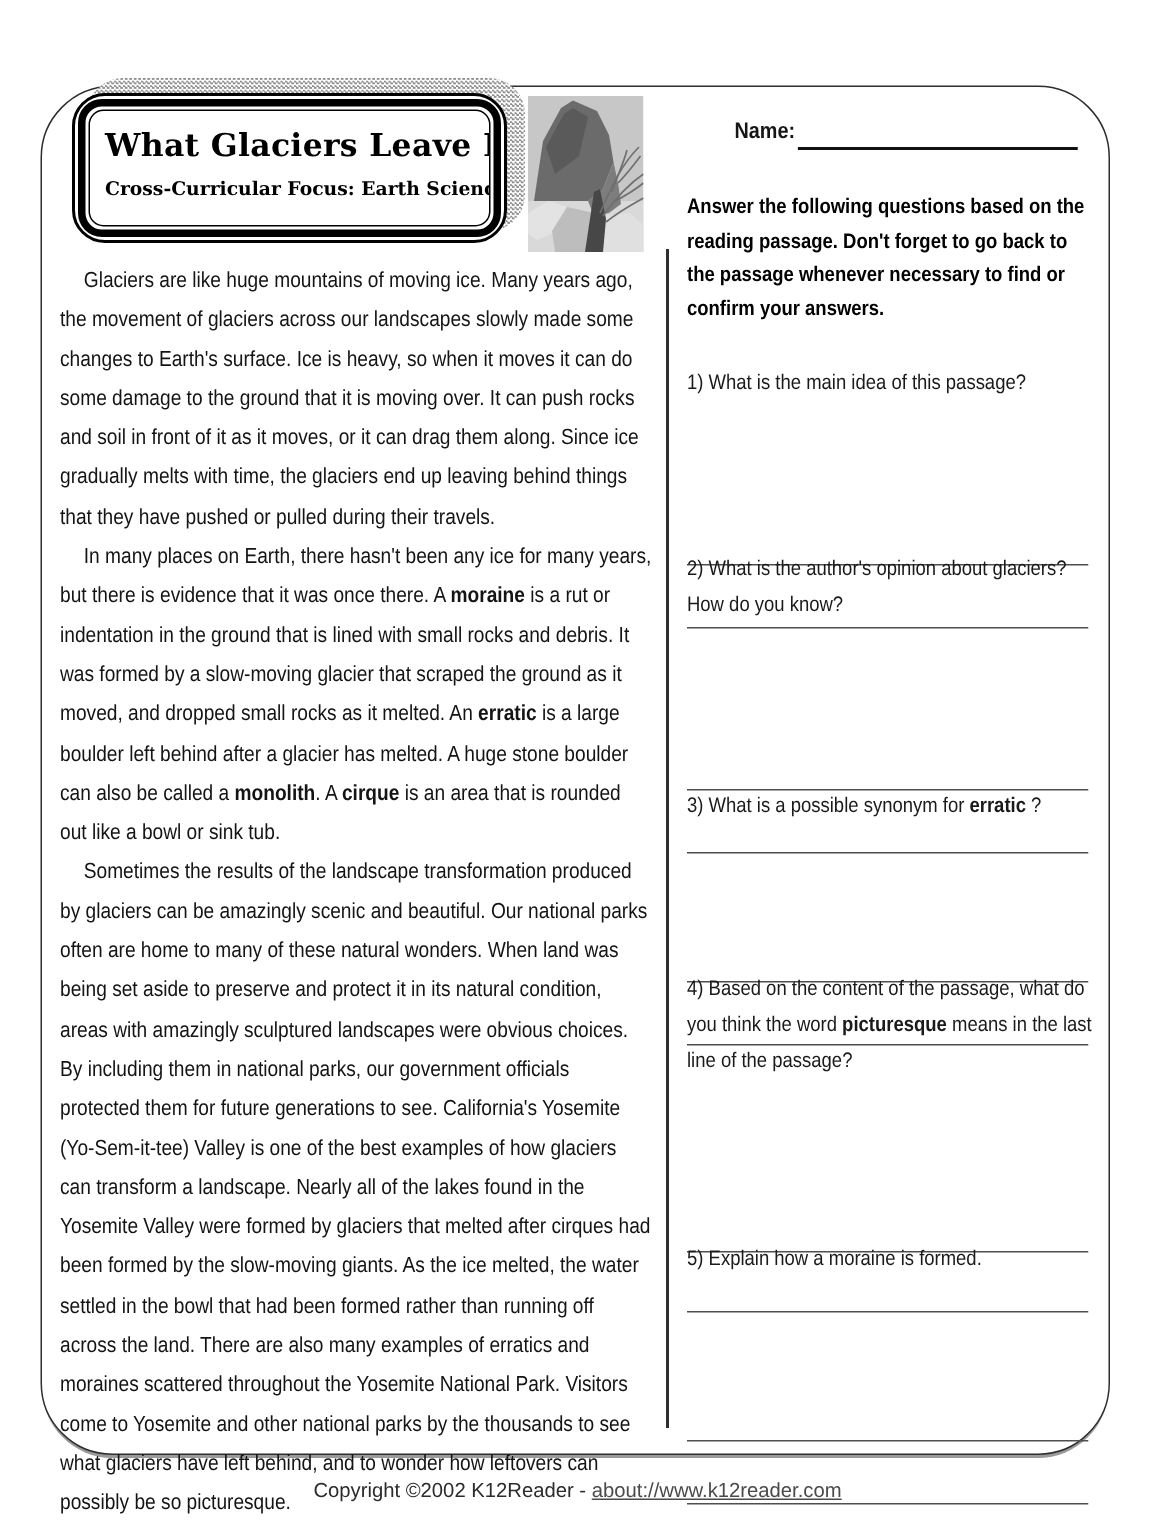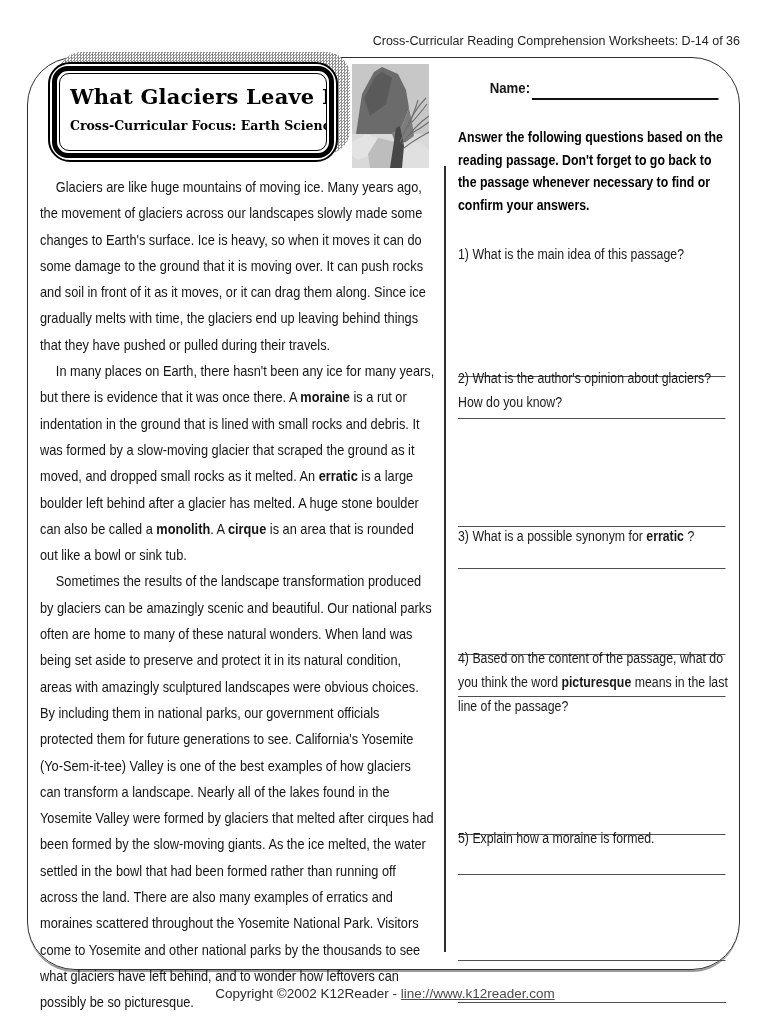--- a/index.html
+++ b/index.html
@@ -54,21 +54,20 @@
 
   
   .footer{position:absolute;left:0;top:986px;width:100%;text-align:center;font-size:13.5px;color:#2b2b2b;}
   .footer a{color:#4a4a4a;text-decoration:underline;}
 </style>
 </head>
 <body>
 
 <div class="page">
 
-  <div class="ws-header">Cross-Curricular Reading Comprehension Worksheets: D-14 of 36</div>
 
   <div class="frame"></div>
 
   <div class="title-shadow"></div>
   <div class="title-box">
     <div class="title-box-mid">
       <div class="title-box-inner">
         <h1 class="ws-title">What Glaciers Leave Behind</h1>
         <h2 class="ws-subtitle">Cross-Curricular Focus: Earth Science</h2>
       </div>
@@ -132,16 +131,16 @@
         </div>
         <div class="q" style="top: 748px;">
           <div class="q-text"><span>5) Explain how a moraine is formed.</span></div>
           <div class="blank" style="top: 134px;"></div>
           <div class="blank" style="top: 176px;"></div>
         </div>
       </div>
   </div>
 
   <div class="footer">
-    <span>Copyright ©2002 K12Reader - </span><a href="#">line://www.k12reader.com</a>
+    <span>Copyright ©2002 K12Reader - </span><a href="#">about://www.k12reader.com</a>
   </div>
 
 </div>
 
 </body></html>

